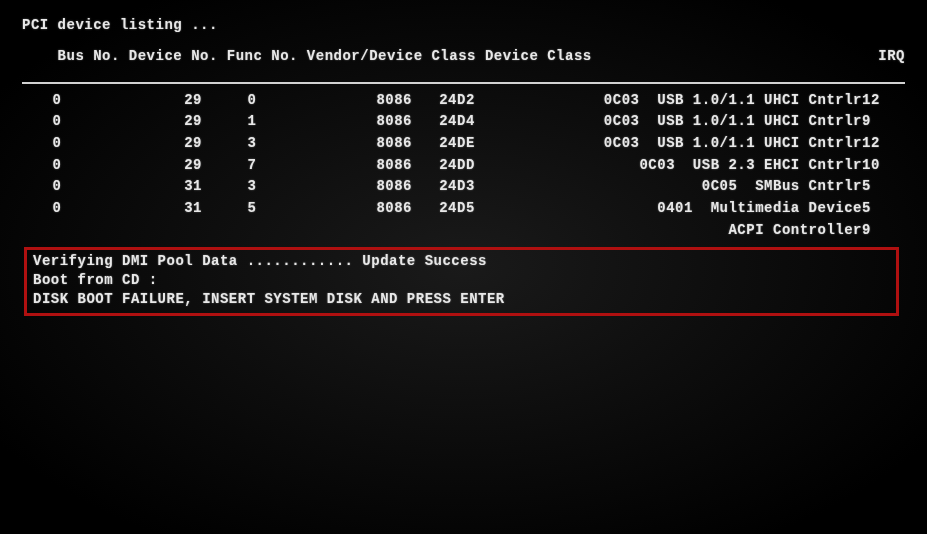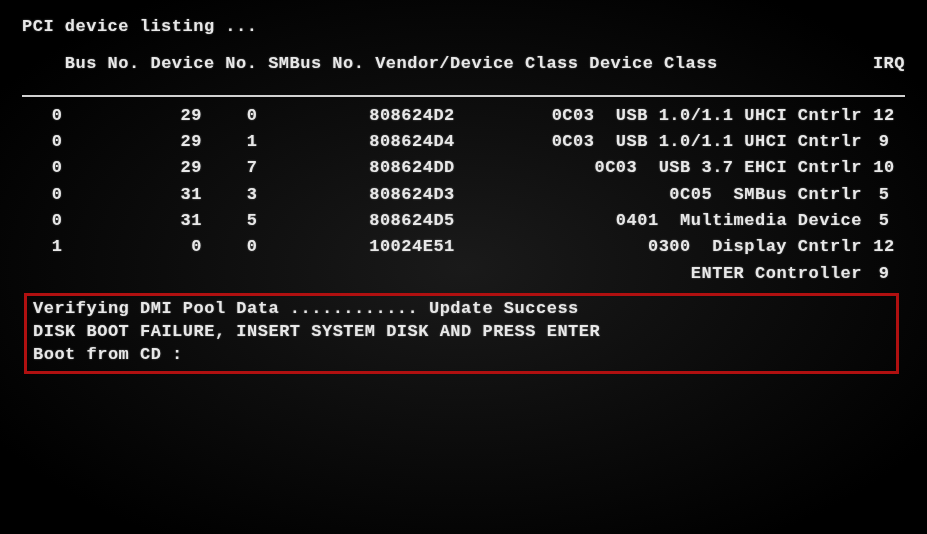--- a/index.html
+++ b/index.html
@@ -8,21 +8,21 @@
     width: 927px;
     height: 534px;
     background: #0a0a0a;
     background-image: radial-gradient(ellipse at 50% 50%, #1a1a1a 0%, #000 85%);
     overflow: hidden;
   }
   .screen {
     font-family: "Courier New", Courier, monospace;
     font-weight: bold;
     color: #e8e8e8;
-    font-size: 17px;
+    font-size: 14px;
     letter-spacing: 0.5px;
     text-shadow: 0 0 2px rgba(255,255,255,0.4);
     padding: 18px 22px 10px 22px;
     box-sizing: border-box;
     width: 100%;
   }
   .line {
     white-space: pre;
     line-height: 1.1;
   }
@@ -40,55 +40,55 @@
     line-height: 1.55;
   }
   .col {
     display: inline-block;
     vertical-align: top;
   }
   .c-bus    { width: 70px;  text-align: center; }
   .c-dev    { width: 110px;  text-align: right; }
   .c-func   { width: 100px;  text-align: center; }
   .c-vend   { width: 110px;  text-align: right; }
-  .c-devcls { width: 90px;  }
+  .c-devcls { width: 90px;  text-align: center; }
   .c-cls    { width: 360px; text-align: right;   }
-  .c-irq    { width: 44px;  text-align: center;  }
+  .c-irq    { width: 44px;  text-align: left;  }
 
   .footer-box {
     border: 3px solid #b01010;
     margin: 6px 6px 0 2px;
     padding: 2px 14px 4px 6px;
   }
   .footer-box .line {
     line-height: 1.35;
   }
 </style>
 </head>
 <body>
 
 <div class="screen">
 
   <div class="line">PCI device listing ...</div>
 
   <div class="line">
-    <span>Bus No. Device No. SMBus No. Vendor/Device Class Device Class</span><span style="float:right">IRQ</span>
+    <span>Bus No. Device No. Func No. Vendor/Device Class Device Class</span><span style="float:right">IRQ</span>
   </div>
 
   <hr class="hr">
 
   <div class="table" id="rows">
       <div class="row"><span class="col c-bus">0</span><span class="col c-dev">29</span><span class="col c-func">0</span><span class="col c-vend">8086</span><span class="col c-devcls">24D2</span><span class="col c-cls">0C03  USB 1.0/1.1 UHCI Cntrlr</span><span class="col c-irq">12</span></div>
       <div class="row"><span class="col c-bus">0</span><span class="col c-dev">29</span><span class="col c-func">1</span><span class="col c-vend">8086</span><span class="col c-devcls">24D4</span><span class="col c-cls">0C03  USB 1.0/1.1 UHCI Cntrlr</span><span class="col c-irq">9</span></div>
-      <div class="row"><span class="col c-bus">0</span><span class="col c-dev">29</span><span class="col c-func">7</span><span class="col c-vend">8086</span><span class="col c-devcls">24DD</span><span class="col c-cls">0C03  USB 3.7 EHCI Cntrlr</span><span class="col c-irq">10</span></div>
+      <div class="row"><span class="col c-bus">0</span><span class="col c-dev">29</span><span class="col c-func">3</span><span class="col c-vend">8086</span><span class="col c-devcls">24DE</span><span class="col c-cls">0C03  USB 1.0/1.1 UHCI Cntrlr</span><span class="col c-irq">12</span></div>
+      <div class="row"><span class="col c-bus">0</span><span class="col c-dev">29</span><span class="col c-func">7</span><span class="col c-vend">8086</span><span class="col c-devcls">24DD</span><span class="col c-cls">0C03  USB 2.3 EHCI Cntrlr</span><span class="col c-irq">10</span></div>
       <div class="row"><span class="col c-bus">0</span><span class="col c-dev">31</span><span class="col c-func">3</span><span class="col c-vend">8086</span><span class="col c-devcls">24D3</span><span class="col c-cls">0C05  SMBus Cntrlr</span><span class="col c-irq">5</span></div>
       <div class="row"><span class="col c-bus">0</span><span class="col c-dev">31</span><span class="col c-func">5</span><span class="col c-vend">8086</span><span class="col c-devcls">24D5</span><span class="col c-cls">0401  Multimedia Device</span><span class="col c-irq">5</span></div>
-      <div class="row"><span class="col c-bus">1</span><span class="col c-dev">0</span><span class="col c-func">0</span><span class="col c-vend">1002</span><span class="col c-devcls">4E51</span><span class="col c-cls">0300  Display Cntrlr</span><span class="col c-irq">12</span></div>
-      <div class="row"><span class="col c-bus"></span><span class="col c-dev"></span><span class="col c-func"></span><span class="col c-vend"></span><span class="col c-devcls"></span><span class="col c-cls">      ENTER Controller</span><span class="col c-irq">9</span></div>
+      <div class="row"><span class="col c-bus"></span><span class="col c-dev"></span><span class="col c-func"></span><span class="col c-vend"></span><span class="col c-devcls"></span><span class="col c-cls">      ACPI Controller</span><span class="col c-irq">9</span></div>
     </div>
 
   <div class="footer-box">
     <div class="line">Verifying DMI Pool Data ............ Update Success</div>
+    <div class="line">Boot from CD :</div>
     <div class="line">DISK BOOT FAILURE, INSERT SYSTEM DISK AND PRESS ENTER</div>
-    <div class="line">Boot from CD :</div>
   </div>
 
 </div>
 
 </body></html>

